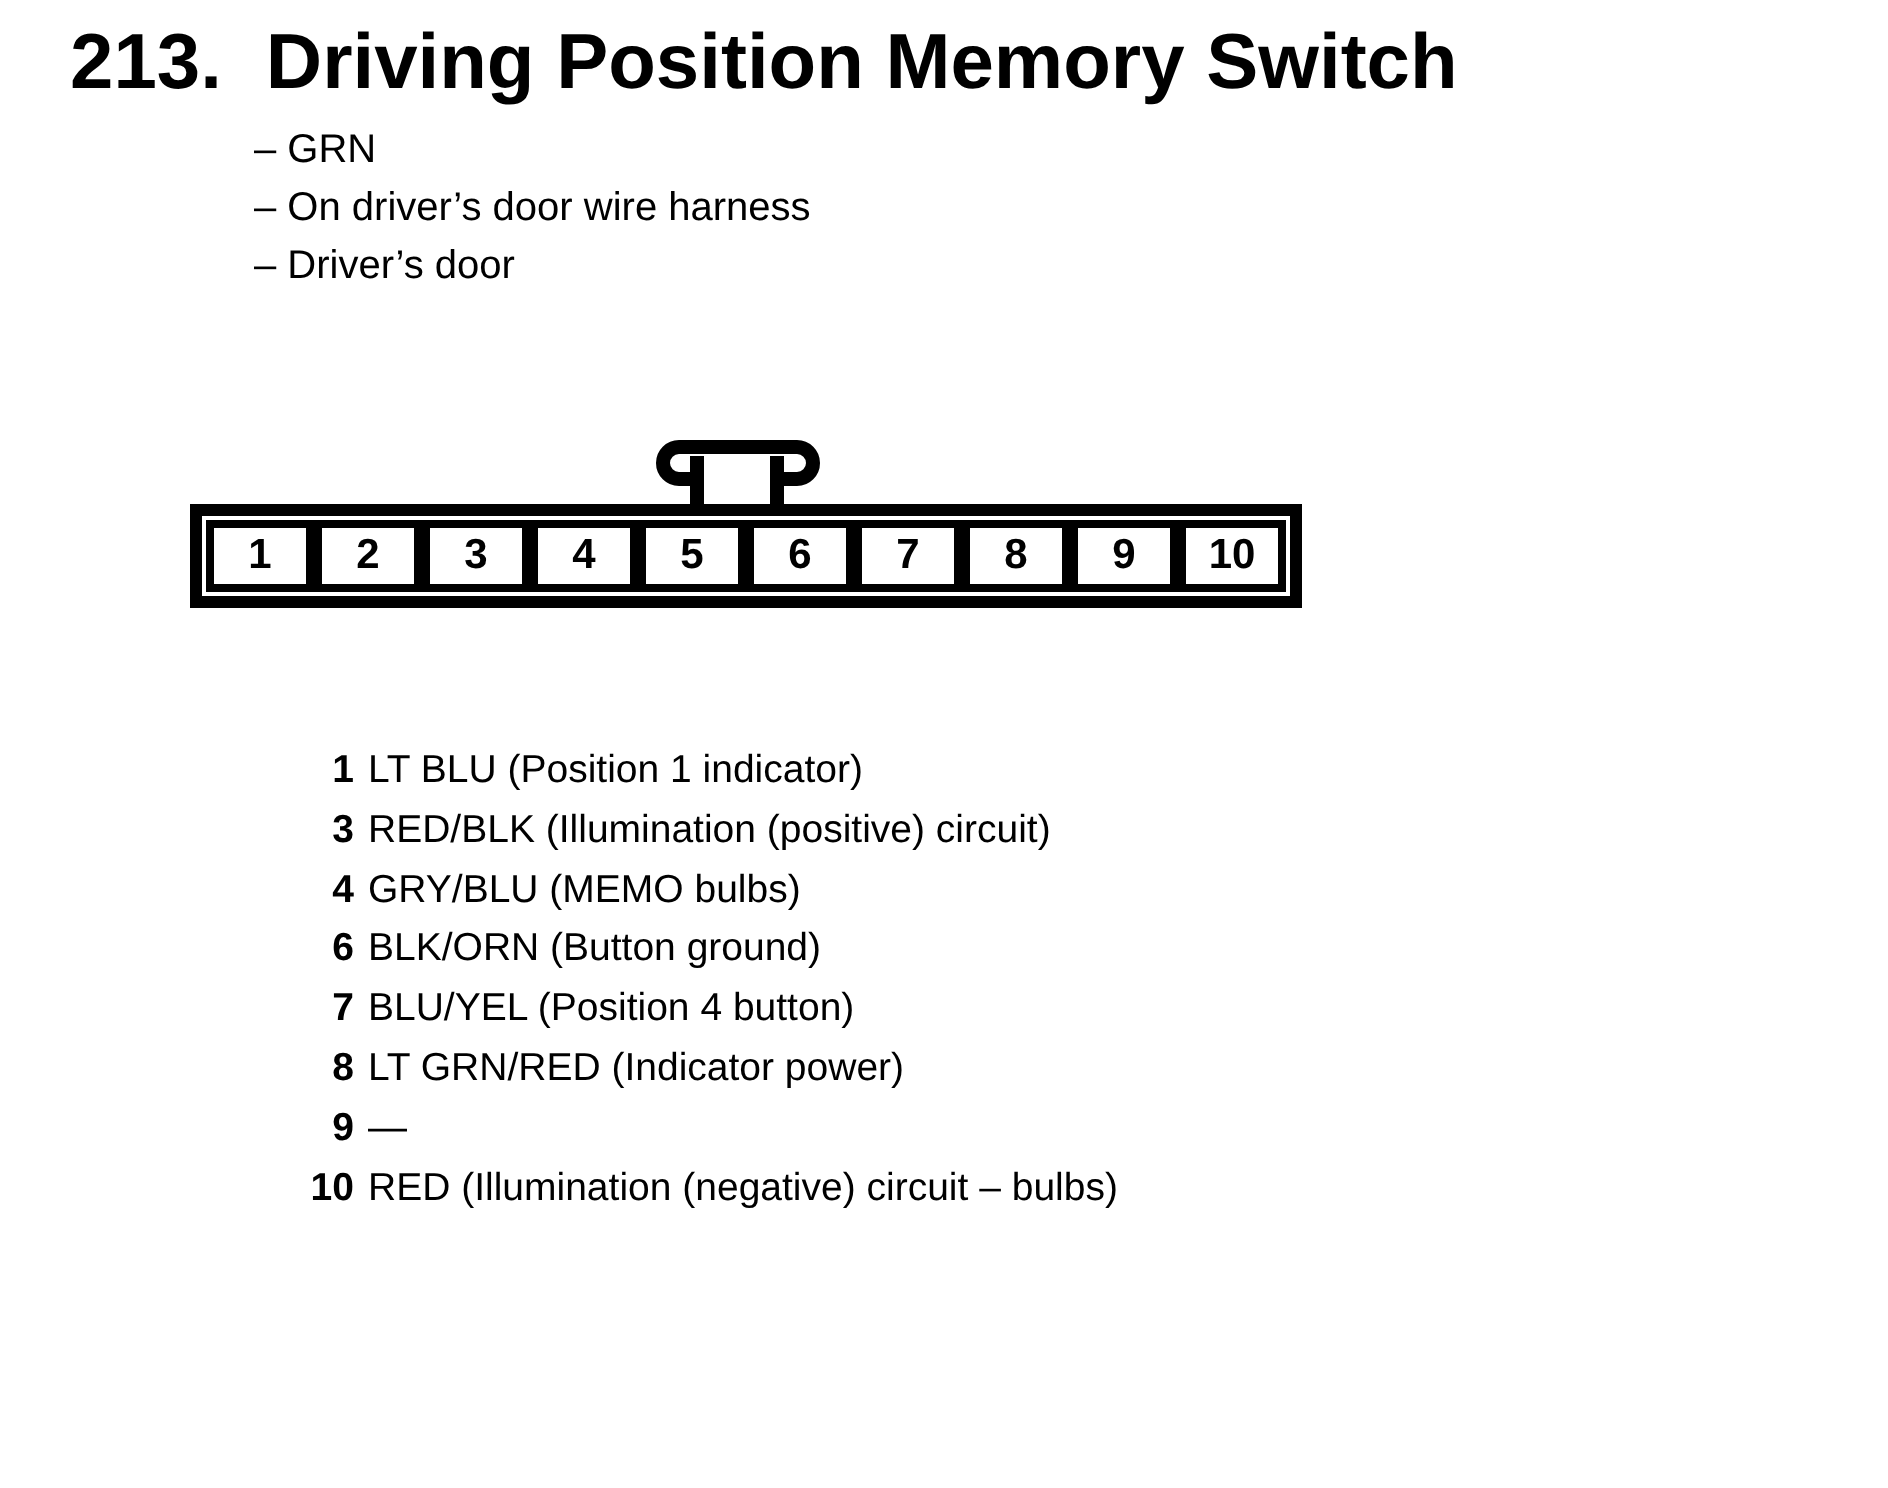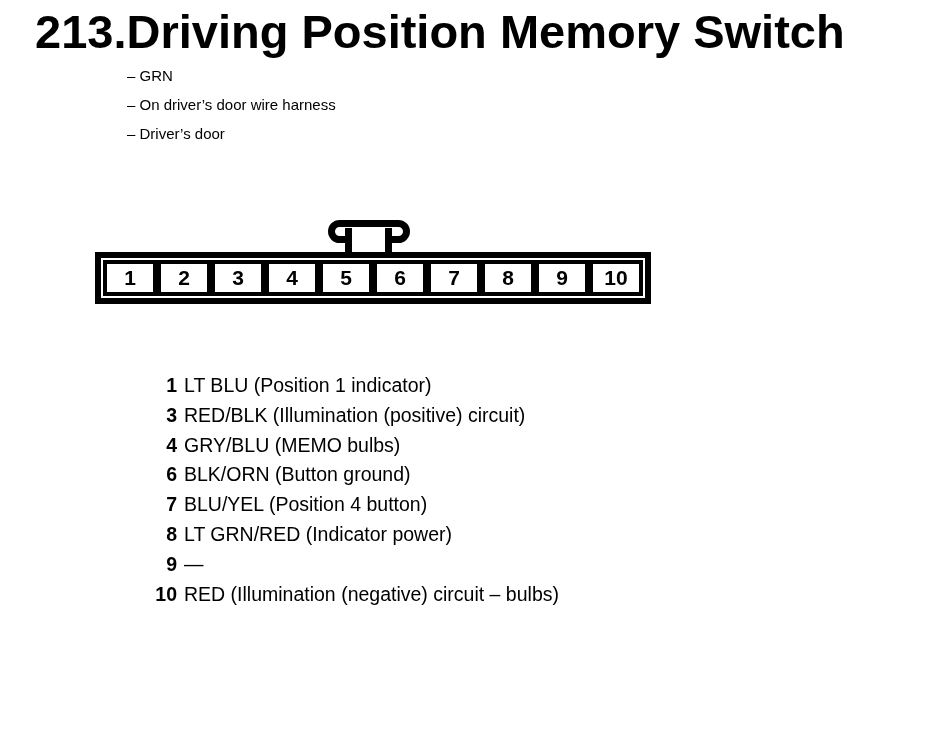--- a/index.html
+++ b/index.html
@@ -17,33 +17,33 @@
     -webkit-font-smoothing: none;
   }
 
   
   .heading {
     position: absolute;
     left: 35px;
     top: 10px;
     display: flex;
     font-weight: bold;
-    font-size: 47px;
+    font-size: 39px;
     line-height: 44px;
     white-space: nowrap;
   }
   .heading .section-num { }
-  .heading .title-text { }
+  .heading .title-text { margin-left: 22px; }
 
   
   .notes {
     position: absolute;
     left: 127px;
     top: 61px;
-    font-size: 15px;
+    font-size: 20px;
     line-height: 29px;
     white-space: nowrap;
   }
 
   
   .lock-tab {
     position: absolute;
     left: 322px;
     top: 218px;
     width: 100px;

